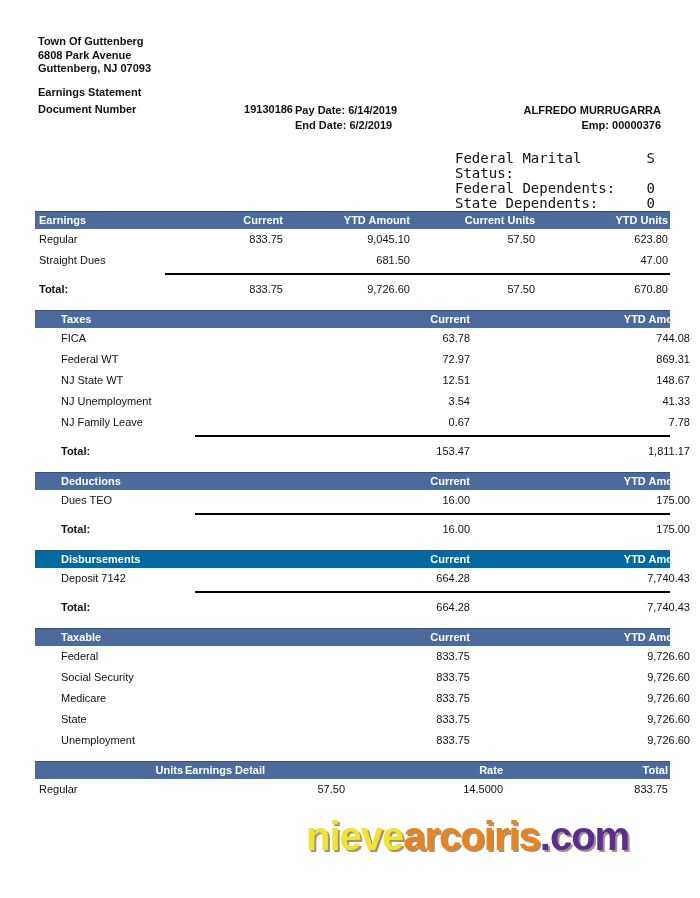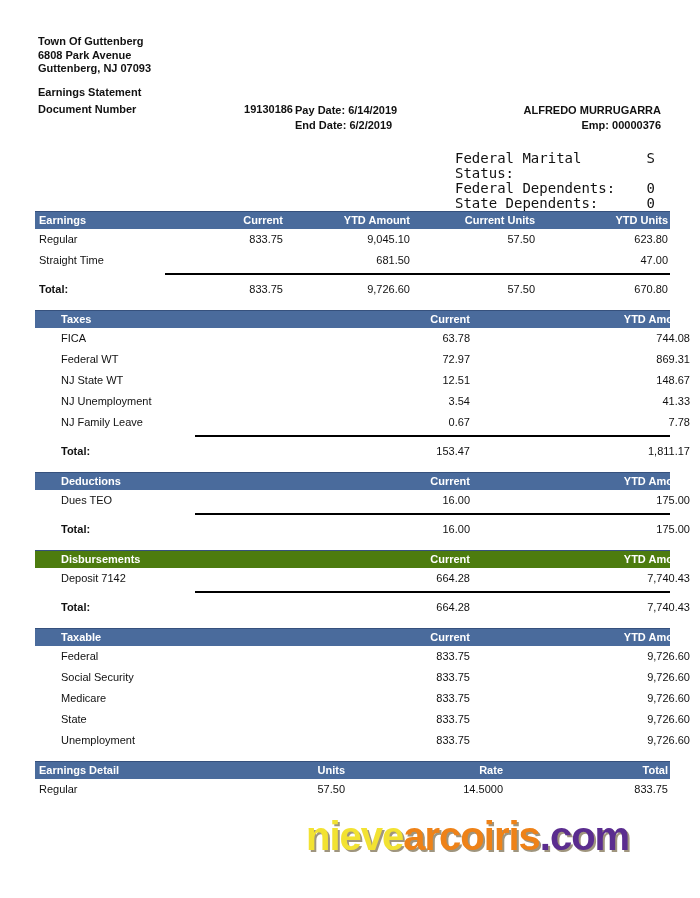--- a/index.html
+++ b/index.html
@@ -99,21 +99,21 @@
         <div class="cell num">YTD Units</div>
       </div>
       <div class="t-row">
         <div class="cell">Regular</div>
         <div class="cell num">833.75</div>
         <div class="cell num">9,045.10</div>
         <div class="cell num">57.50</div>
         <div class="cell num">623.80</div>
       </div>
       <div class="t-row">
-        <div class="cell">Straight Time</div>
+        <div class="cell">Straight Dues</div>
         <div class="cell num"></div>
         <div class="cell num">681.50</div>
         <div class="cell num"></div>
         <div class="cell num">47.00</div>
       </div>
       <div class="t-underline" style="background: rgb(0, 0, 0);"></div>
       <div class="t-row t-total">
         <div class="cell">Total:</div>
         <div class="cell num">833.75</div>
         <div class="cell num">9,726.60</div>
@@ -171,21 +171,21 @@
         <div class="cell num">175.00</div>
       </div>
       <div class="t-underline" style="background: rgb(0, 0, 0);"></div>
       <div class="t-row t-total">
         <div class="cell">Total:</div>
         <div class="cell num">16.00</div>
         <div class="cell num">175.00</div>
       </div>
     </div>
     <div class="table-section cols-3">
-      <div class="t-header" style="background: #4d7c0f; border-top-color: rgb(54, 81, 125); color: rgb(255, 255, 255);">
+      <div class="t-header" style="background: #0369a1; border-top-color: rgb(54, 81, 125); color: rgb(255, 255, 255);">
         <div class="cell">Disbursements</div>
         <div class="cell num">Current</div>
         <div class="cell num">YTD Amount</div>
       </div>
       <div class="t-row">
         <div class="cell">Deposit 7142</div>
         <div class="cell num">664.28</div>
         <div class="cell num">7,740.43</div>
       </div>
       <div class="t-underline" style="background: rgb(0, 0, 0);"></div>
@@ -222,22 +222,22 @@
         <div class="cell num">9,726.60</div>
       </div>
       <div class="t-row">
         <div class="cell">Unemployment</div>
         <div class="cell num">833.75</div>
         <div class="cell num">9,726.60</div>
       </div>
     </div>
     <div class="table-section cols-4">
       <div class="t-header" style="background: rgb(74, 107, 156); border-top-color: rgb(54, 81, 125); color: rgb(255, 255, 255);">
+        <div class="cell num">Units</div>
         <div class="cell">Earnings Detail</div>
-        <div class="cell num">Units</div>
         <div class="cell num">Rate</div>
         <div class="cell num">Total</div>
       </div>
       <div class="t-row">
         <div class="cell">Regular</div>
         <div class="cell num">57.50</div>
         <div class="cell num">14.5000</div>
         <div class="cell num">833.75</div>
       </div>
     </div>

